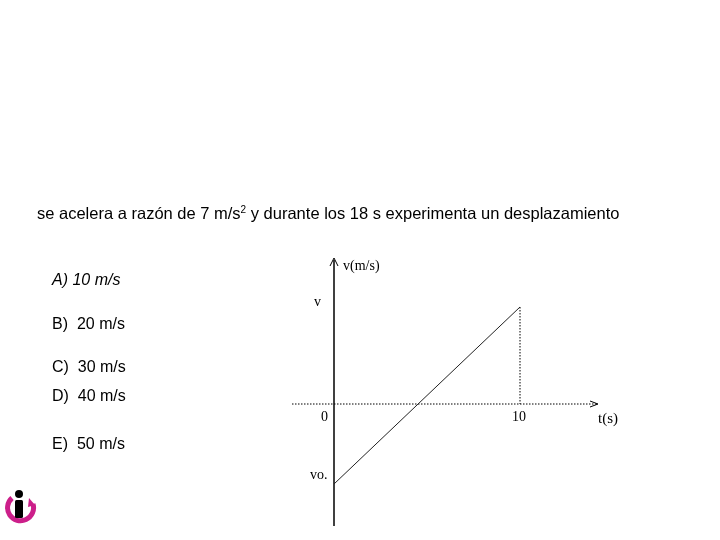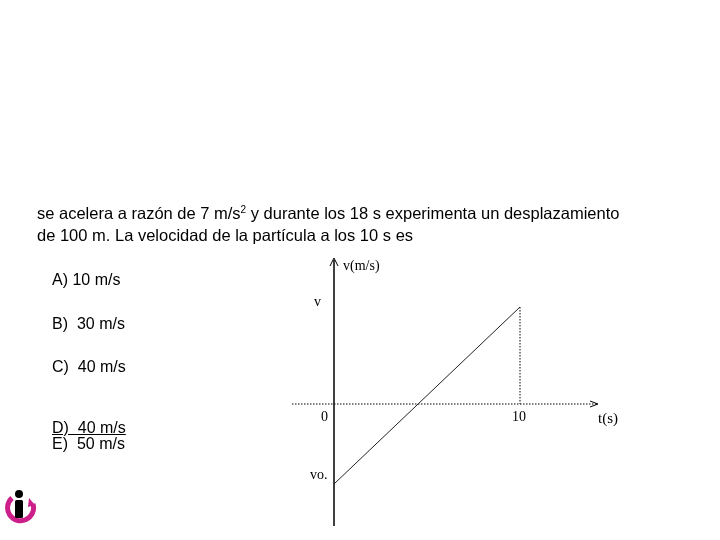--- a/index.html
+++ b/index.html
@@ -22,28 +22,27 @@
     .graph { position: absolute; left: 0; top: 0; }
     .graph text { font-family: "Liberation Serif", serif; fill: #000; }
     .logo { position: absolute; left: 2px; top: 488px; width: 36px; height: 36px; }
   </style>
 </head>
 <body>
 
 <div class="question">
   <br>
   <span>se acelera a razón de 7 m/s</span><sup>2</sup><span> y durante los 18 s experimenta un desplazamiento</span><br>
-  <span>de 100 m. La velocidad de la partícula a los 10 s es</span>
 </div>
 
 <div class="options">
-  <div class="option" style="top:0px;">A) 10 m/s</div>
-  <div class="option" style="top:44px;">B)  30 m/s</div>
-  <div class="option" style="top:87px;">C)  40 m/s</div>
-  <div class="option" style="top:148px;text-decoration:underline;">D)  40 m/s</div>
+  <div class="option" style="top:0px;font-style:italic;">A) 10 m/s</div>
+  <div class="option" style="top:44px;">B)  20 m/s</div>
+  <div class="option" style="top:87px;">C)  30 m/s</div>
+  <div class="option" style="top:116px;">D)  40 m/s</div>
   <div class="option" style="top:164px;">E)  50 m/s</div>
 </div>
 
 <svg class="graph" width="720" height="540">
 
   <line x1="334" y1="260" x2="334" y2="526" stroke="#000" stroke-width="1.5"></line>
   <path d="M330 266 L334 258 L338 266" fill="none" stroke="#000" stroke-width="1"></path>
 
   <line x1="292" y1="404" x2="596" y2="404" stroke="#000" stroke-width="1" stroke-dasharray="1.5,1.5"></line>
   <path d="M590 401 L598 404 L590 407" fill="none" stroke="#000" stroke-width="1"></path>

